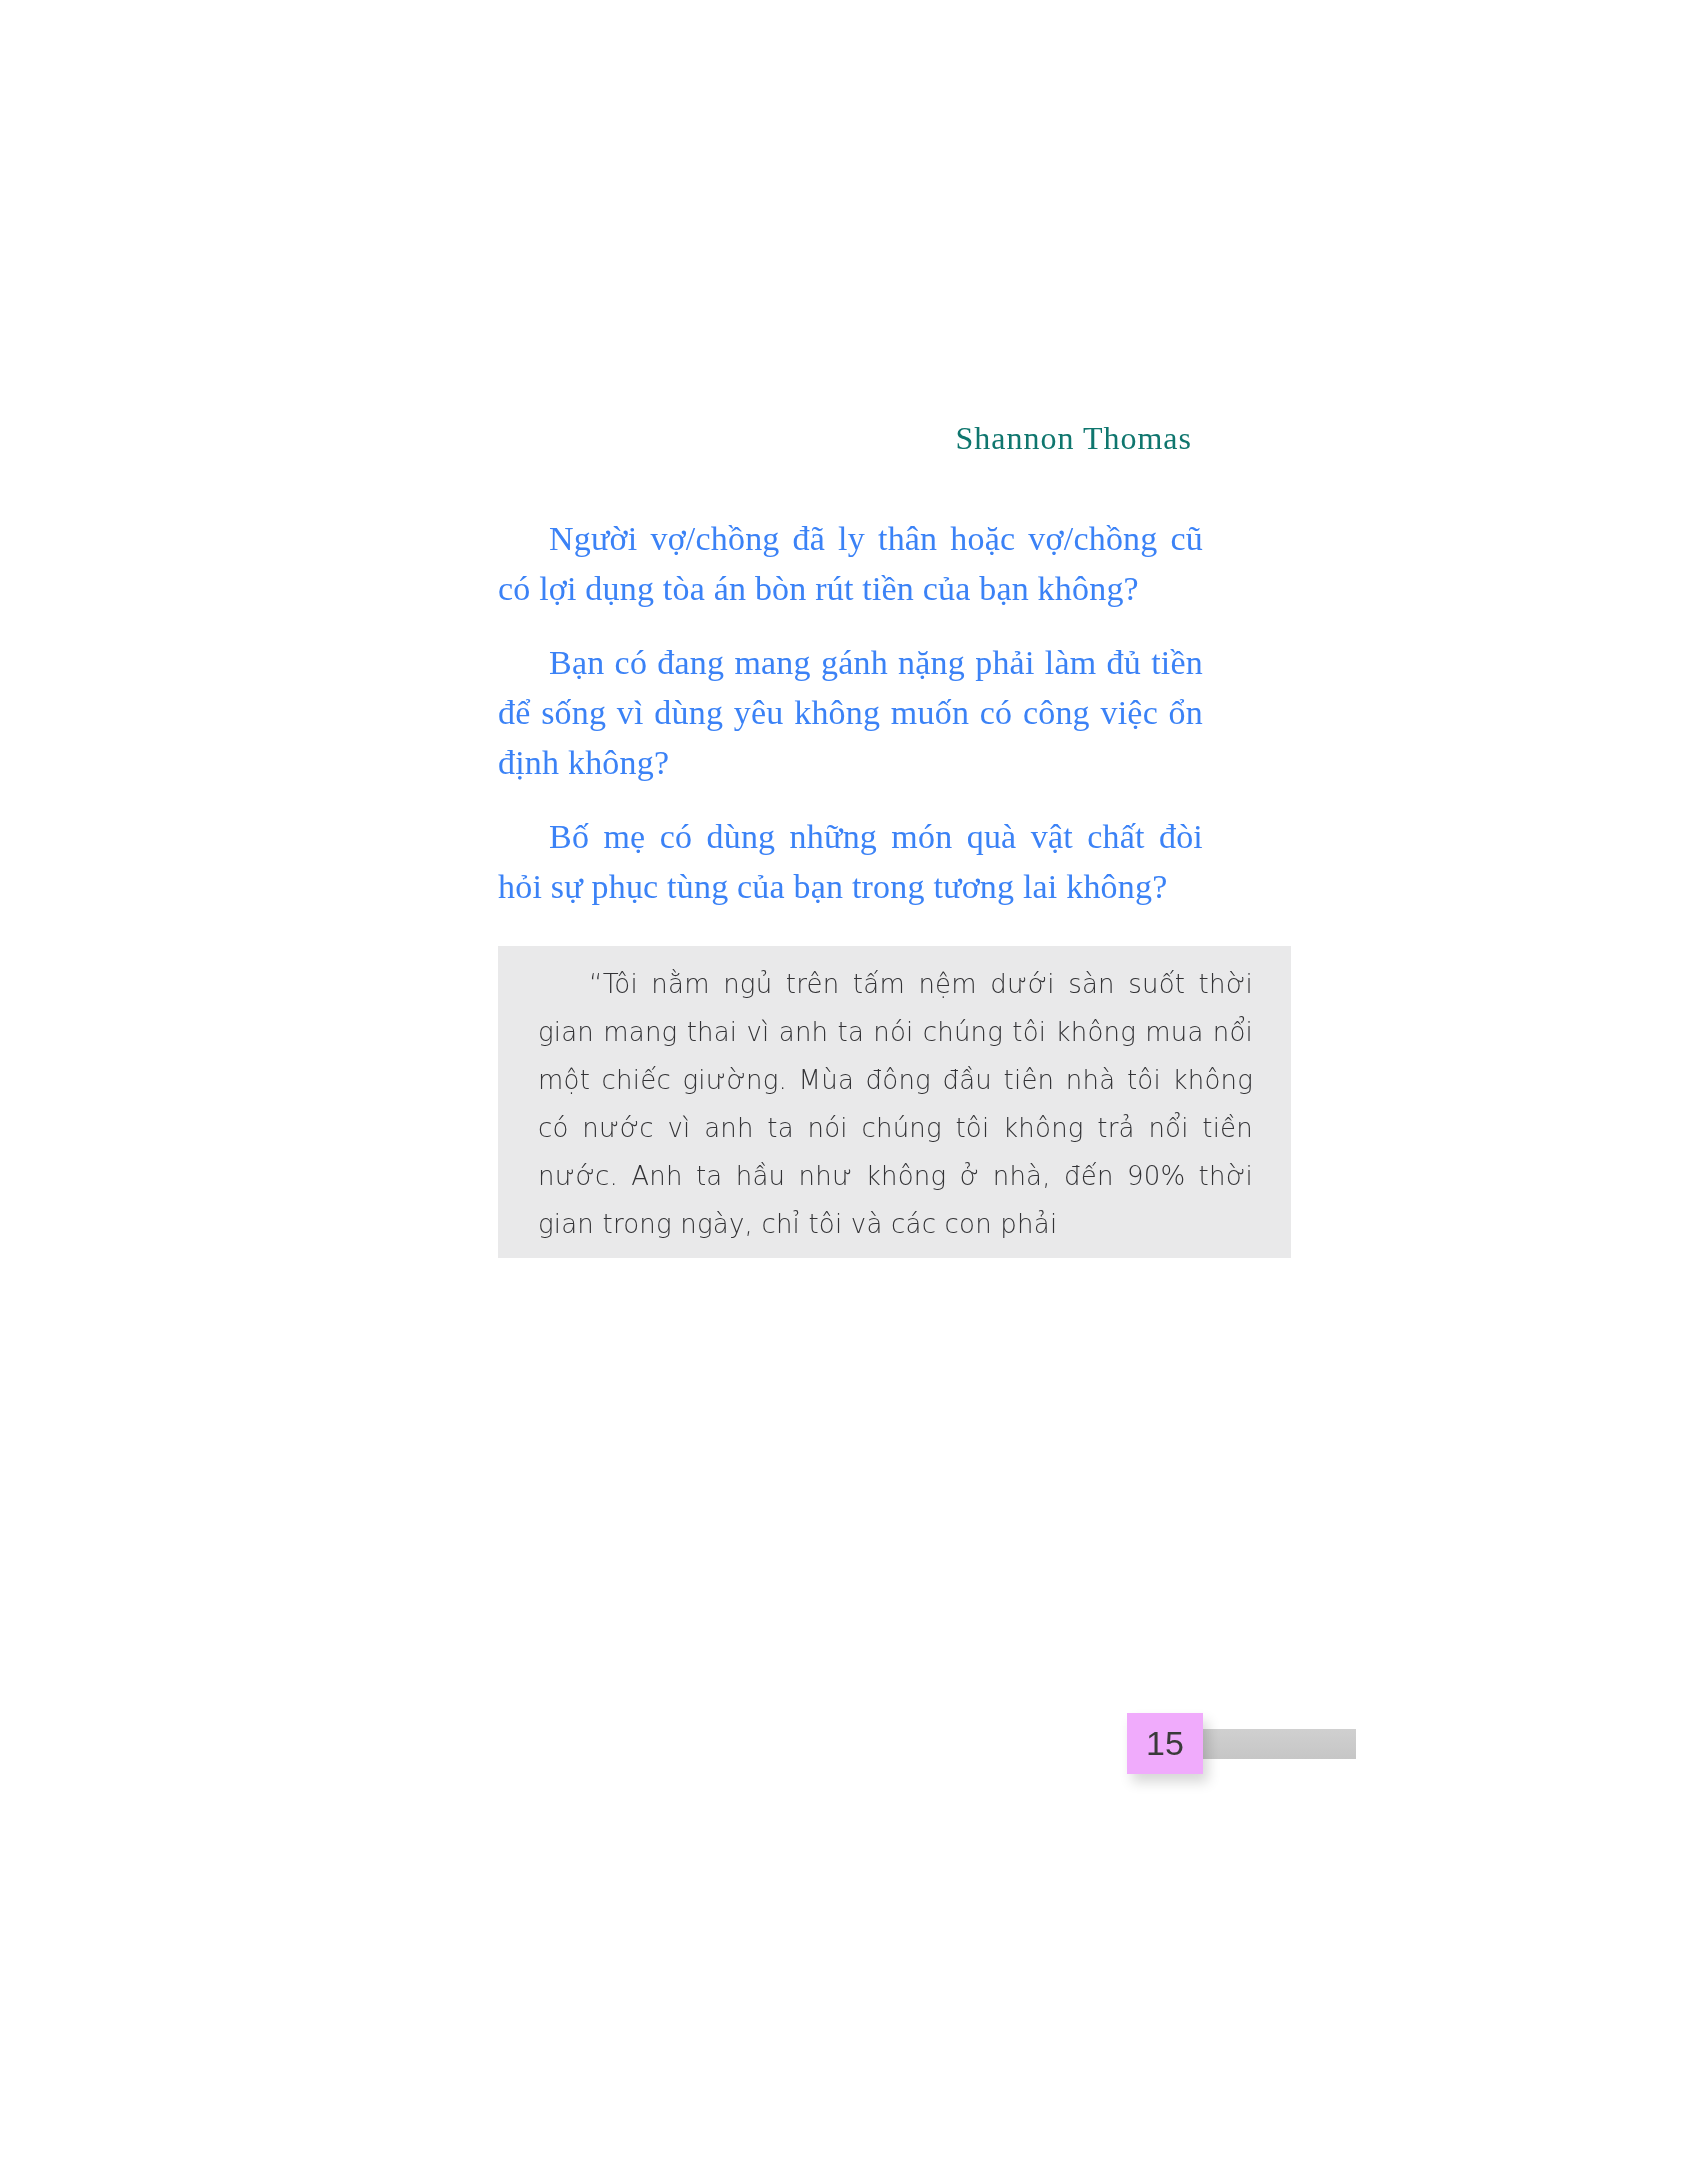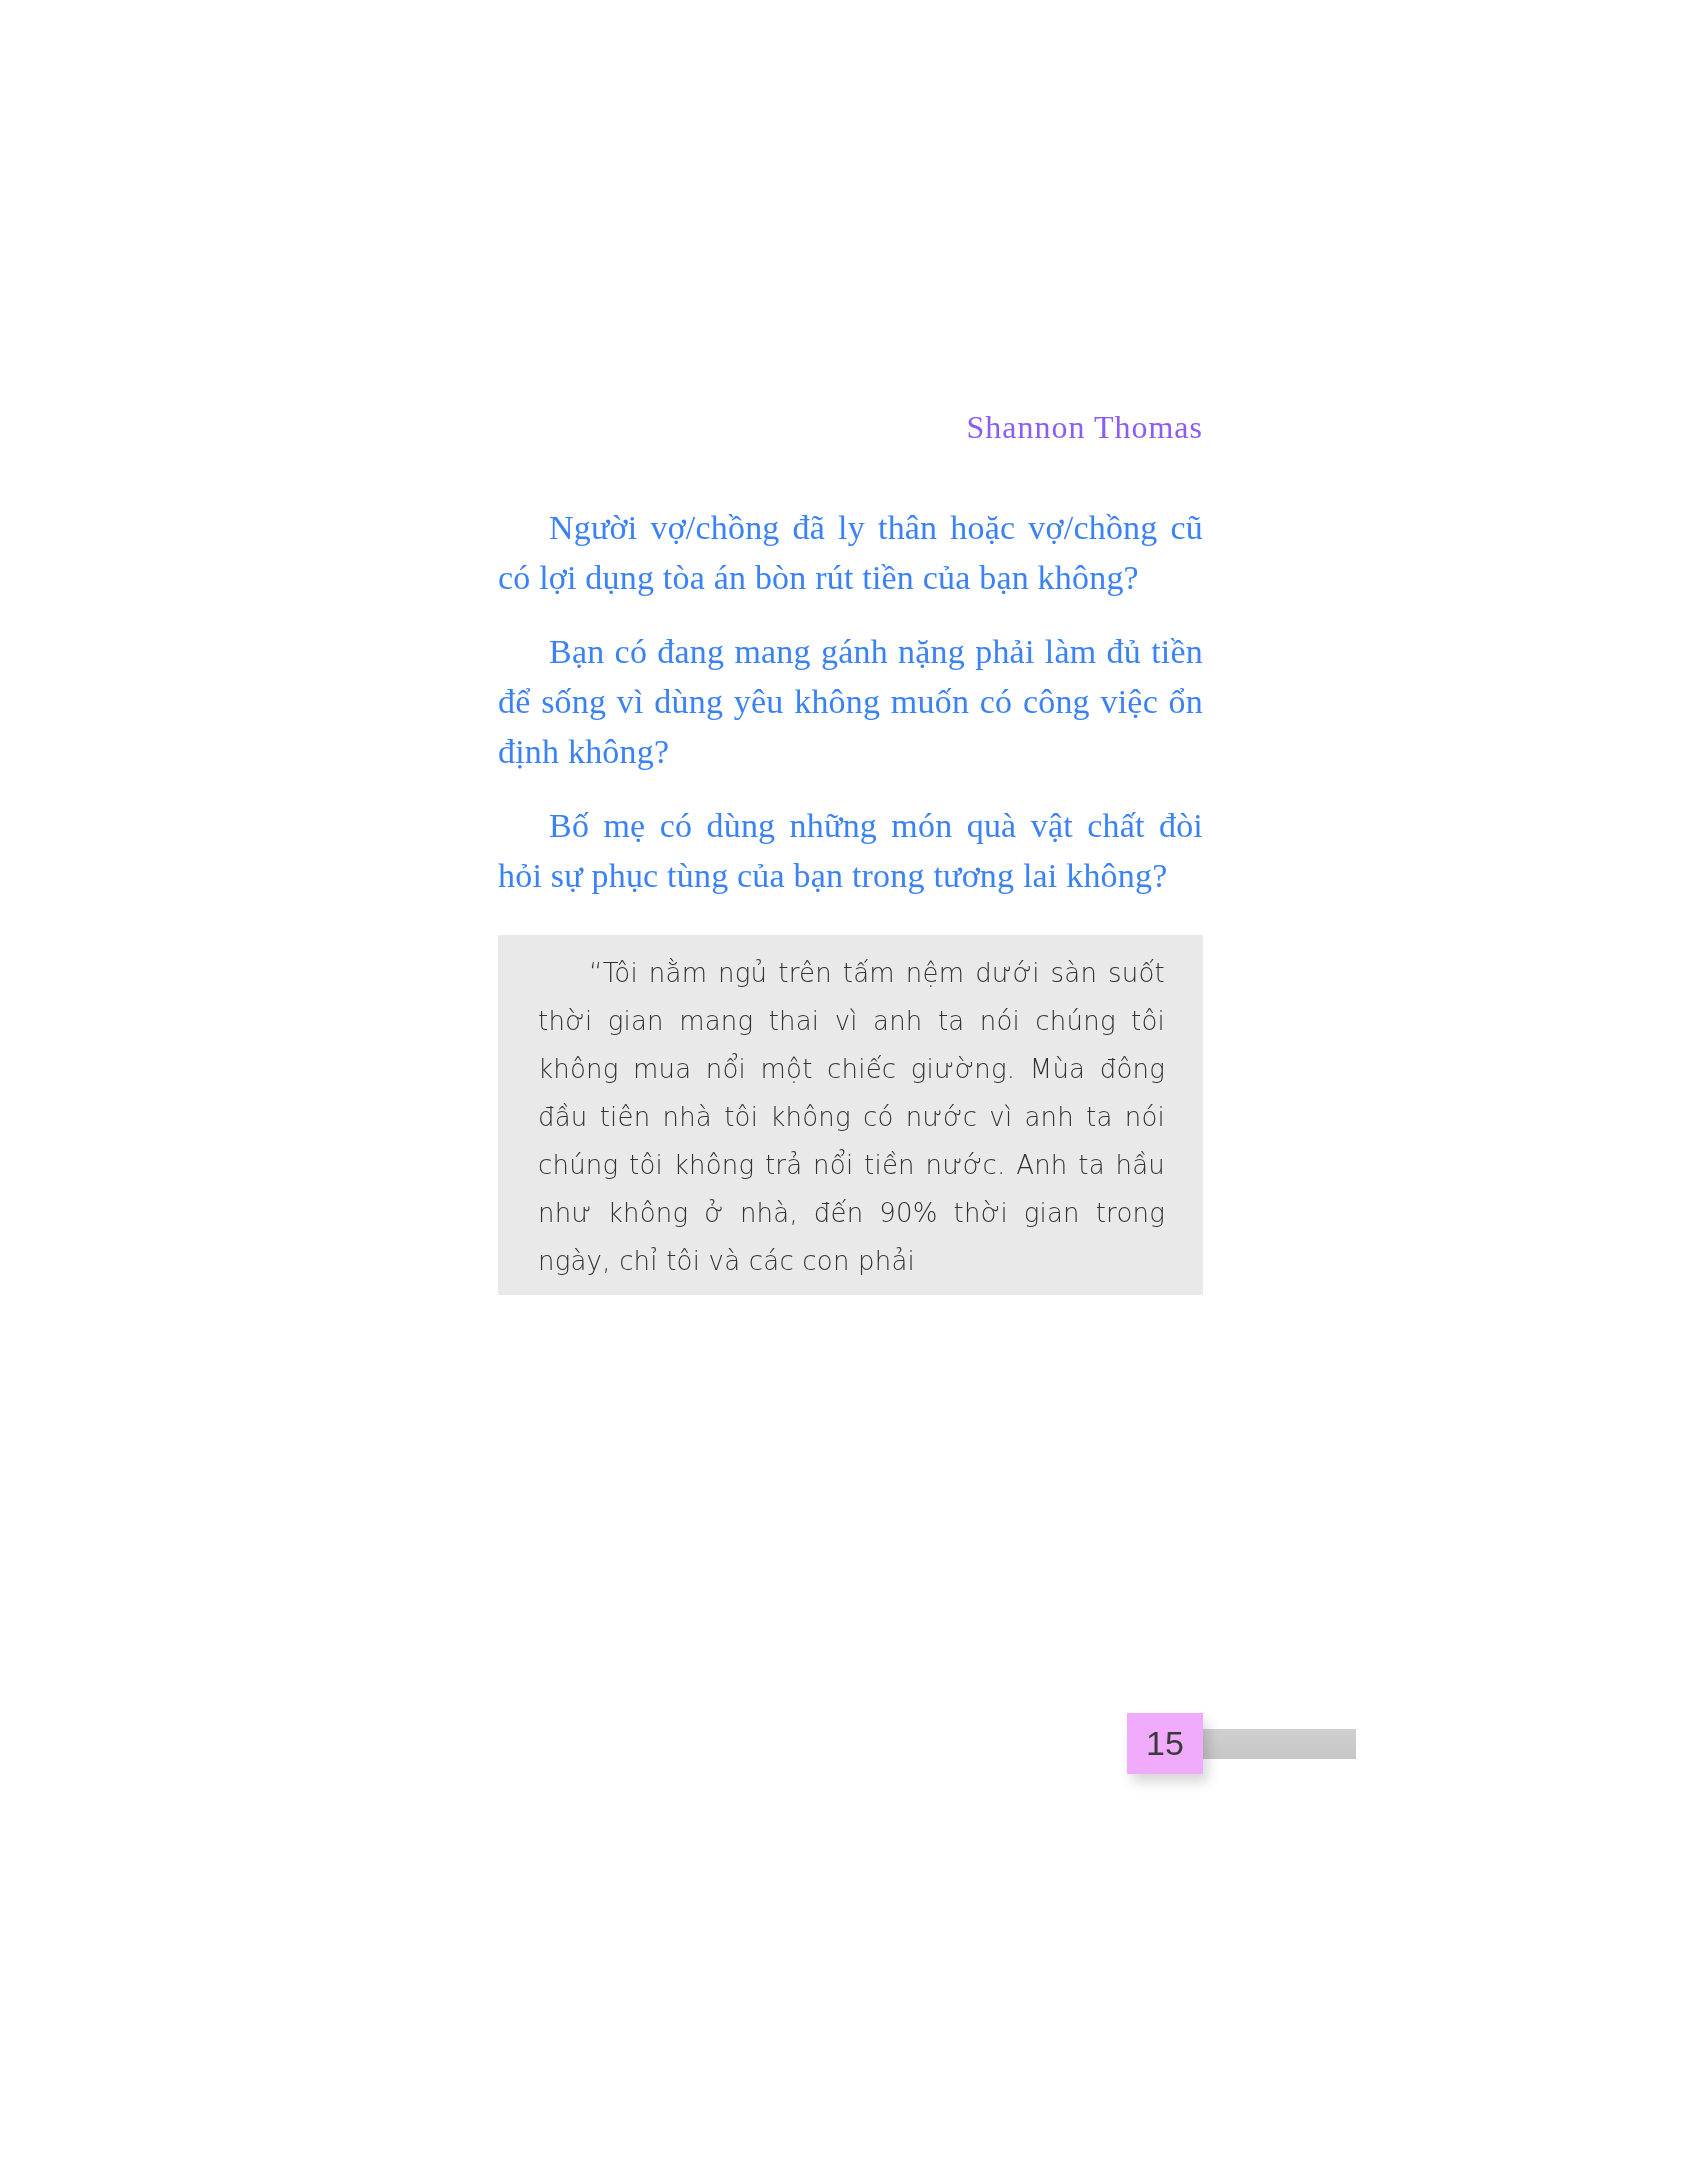--- a/index.html
+++ b/index.html
@@ -15,26 +15,26 @@
     overflow: hidden;
     font-family: "Liberation Serif", serif;
   }
   .content {
     position: absolute;
     left: 498px;
     top: 408px;
     width: 705px;
   }
   .running-header {
-    margin: 0;
+    margin: 11px;
     text-align: right;
     font-family: "Liberation Serif", serif;
     font-size: 32px;
     line-height: 38px;
-    color: #8b5cf6;
+    color: #0f766e;
     letter-spacing: 1px;
   }
   .body-text {
     margin-top: 57px;
   }
   .body-text p {
     margin: 0 0 24px 0;
     font-size: 34px;
     line-height: 50px;
     color: #3b82f6;
@@ -43,21 +43,21 @@
     letter-spacing: 0.2px;
   }
   .body-text p .book-title {
     font-style: italic;
   }
   .quote-block {
     margin-top: 34px;
     background: #e9e9ea;
     padding: 14px 38px 10px 40px;
     box-sizing: border-box;
-    width: 705px;
+    width: 793px;
   }
   .quote-block p {
     margin: 0;
     font-family: "DejaVu Sans", sans-serif;
     font-size: 26px;
     line-height: 48px;
     color: #333336;
     text-align: justify;
     letter-spacing: 0.2px;
     font-weight: 300;

